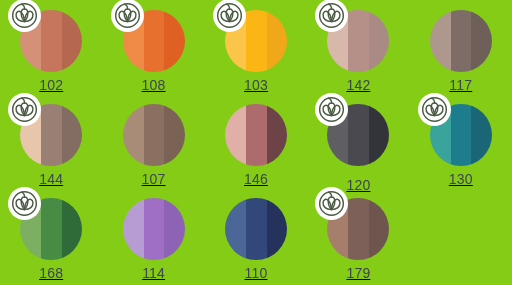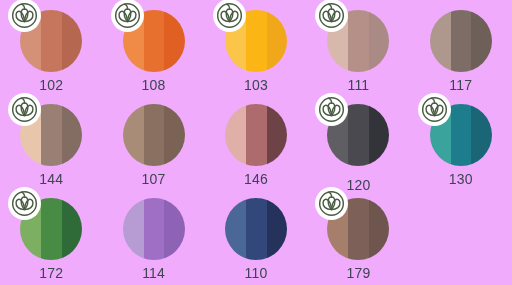--- a/index.html
+++ b/index.html
@@ -80,21 +80,21 @@
     font-size: 14px;
     letter-spacing: 0.2px;
     color: #3c4450;
     text-align: center;
     line-height: 1;
   }
 </style>
 </head>
 <body>
 
-<div id="grid" style="background: #f0abfc;">
+<div id="grid" style="background: #84cc16; text-decoration: underline;">
     <div class="cell">
       <div class="swatch-wrap">
         <div class="swatch">
           <div class="band light" style="background: rgb(213, 144, 120);"></div>
           <div class="band mid" style="background: rgb(197, 118, 92);"></div>
           <div class="band dark" style="background: rgb(181, 103, 80);"></div>
         </div>
         <div class="tulip-badge" style="background: rgb(255, 255, 255);">
           <svg viewBox="0 0 32 32">
             <g fill="none" stroke="#4a5b43" stroke-width="1.5" stroke-linecap="round" stroke-linejoin="round">
@@ -163,21 +163,21 @@
             <g fill="none" stroke="#4a5b43" stroke-width="1.5" stroke-linecap="round" stroke-linejoin="round">
               <circle cx="16" cy="16" r="12.2"></circle>
               <path d="M16 22.2 C 10.6 22.4, 6.9 19.2, 7.3 15.0 C 7.6 12.2, 10.0 11.0, 12.0 12.2 C 14.0 13.4, 15.4 16.6, 16 22.2 Z"></path>
               <path d="M16 22.2 C 21.4 22.4, 25.1 19.2, 24.7 15.0 C 24.4 12.2, 22.0 11.0, 20.0 12.2 C 18.0 13.4, 16.6 16.6, 16 22.2 Z"></path>
               <path d="M16 22.2 C 13.2 19.4, 11.6 14.6, 13.0 11.0 C 13.9 8.6, 18.1 8.6, 19.0 11.0 C 20.4 14.6, 18.8 19.4, 16 22.2 Z"></path>
               <path d="M16 9.6 C 16.3 6.8, 14.8 4.6, 12.6 4.4"></path>
             </g>
           </svg>
         </div>
       </div>
-      <div class="label" style="color: rgb(60, 68, 80);">111</div>
+      <div class="label" style="color: rgb(60, 68, 80);">142</div>
     </div>
     <div class="cell">
       <div class="swatch-wrap">
         <div class="swatch">
           <div class="band light" style="background: rgb(174, 151, 141);"></div>
           <div class="band mid" style="background: rgb(126, 109, 102);"></div>
           <div class="band dark" style="background: rgb(110, 95, 89);"></div>
         </div>
       </div>
       <div class="label" style="color: rgb(60, 68, 80);">117</div>
@@ -277,21 +277,21 @@
             <g fill="none" stroke="#4a5b43" stroke-width="1.5" stroke-linecap="round" stroke-linejoin="round">
               <circle cx="16" cy="16" r="12.2"></circle>
               <path d="M16 22.2 C 10.6 22.4, 6.9 19.2, 7.3 15.0 C 7.6 12.2, 10.0 11.0, 12.0 12.2 C 14.0 13.4, 15.4 16.6, 16 22.2 Z"></path>
               <path d="M16 22.2 C 21.4 22.4, 25.1 19.2, 24.7 15.0 C 24.4 12.2, 22.0 11.0, 20.0 12.2 C 18.0 13.4, 16.6 16.6, 16 22.2 Z"></path>
               <path d="M16 22.2 C 13.2 19.4, 11.6 14.6, 13.0 11.0 C 13.9 8.6, 18.1 8.6, 19.0 11.0 C 20.4 14.6, 18.8 19.4, 16 22.2 Z"></path>
               <path d="M16 9.6 C 16.3 6.8, 14.8 4.6, 12.6 4.4"></path>
             </g>
           </svg>
         </div>
       </div>
-      <div class="label" style="color: rgb(60, 68, 80);">172</div>
+      <div class="label" style="color: rgb(60, 68, 80);">168</div>
     </div>
     <div class="cell">
       <div class="swatch-wrap">
         <div class="swatch">
           <div class="band light" style="background: rgb(183, 155, 211);"></div>
           <div class="band mid" style="background: rgb(158, 111, 196);"></div>
           <div class="band dark" style="background: rgb(142, 98, 180);"></div>
         </div>
       </div>
       <div class="label" style="color: rgb(60, 68, 80);">114</div>

